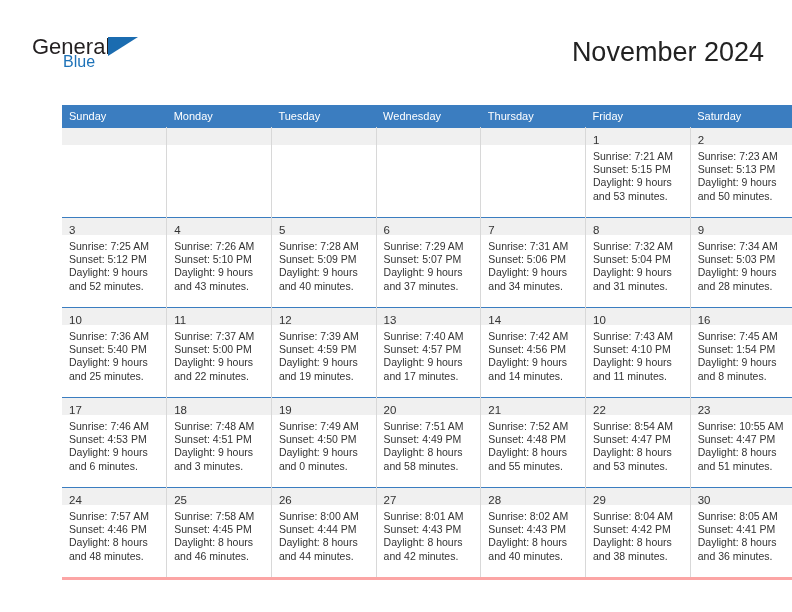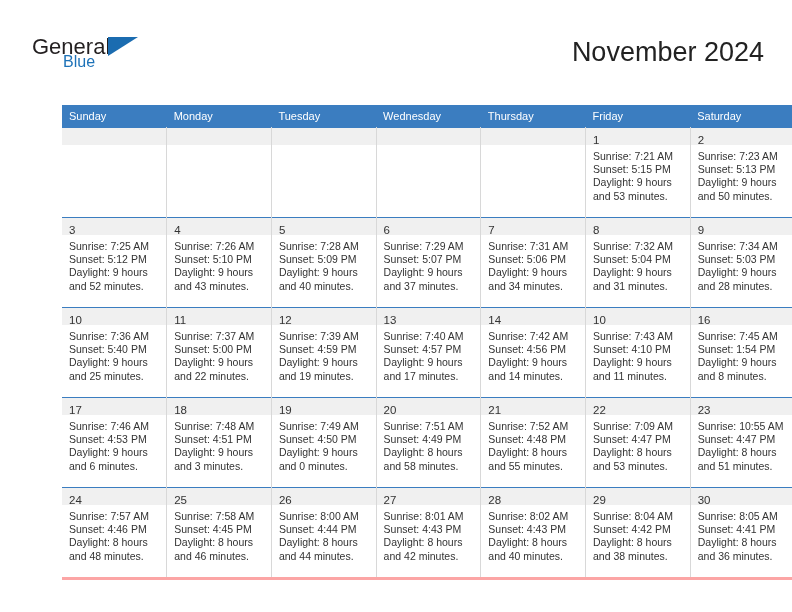--- a/index.html
+++ b/index.html
@@ -385,21 +385,21 @@
               <div class="cell-body">
                 <div class="cell-line">Sunrise: 7:52 AM</div>
                 <div class="cell-line">Sunset: 4:48 PM</div>
                 <div class="cell-line">Daylight: 8 hours</div>
                 <div class="cell-line">and 55 minutes.</div>
               </div>
             </td>
             <td>
               <div class="daynum-band"><span class="daynum">22</span></div>
               <div class="cell-body">
-                <div class="cell-line">Sunrise: 7:09 AM</div>
+                <div class="cell-line">Sunrise: 8:54 AM</div>
                 <div class="cell-line">Sunset: 4:47 PM</div>
                 <div class="cell-line">Daylight: 8 hours</div>
                 <div class="cell-line">and 53 minutes.</div>
               </div>
             </td>
             <td class="last-col">
               <div class="daynum-band"><span class="daynum">23</span></div>
               <div class="cell-body">
                 <div class="cell-line">Sunrise: 10:55 AM</div>
                 <div class="cell-line">Sunset: 4:47 PM</div>

